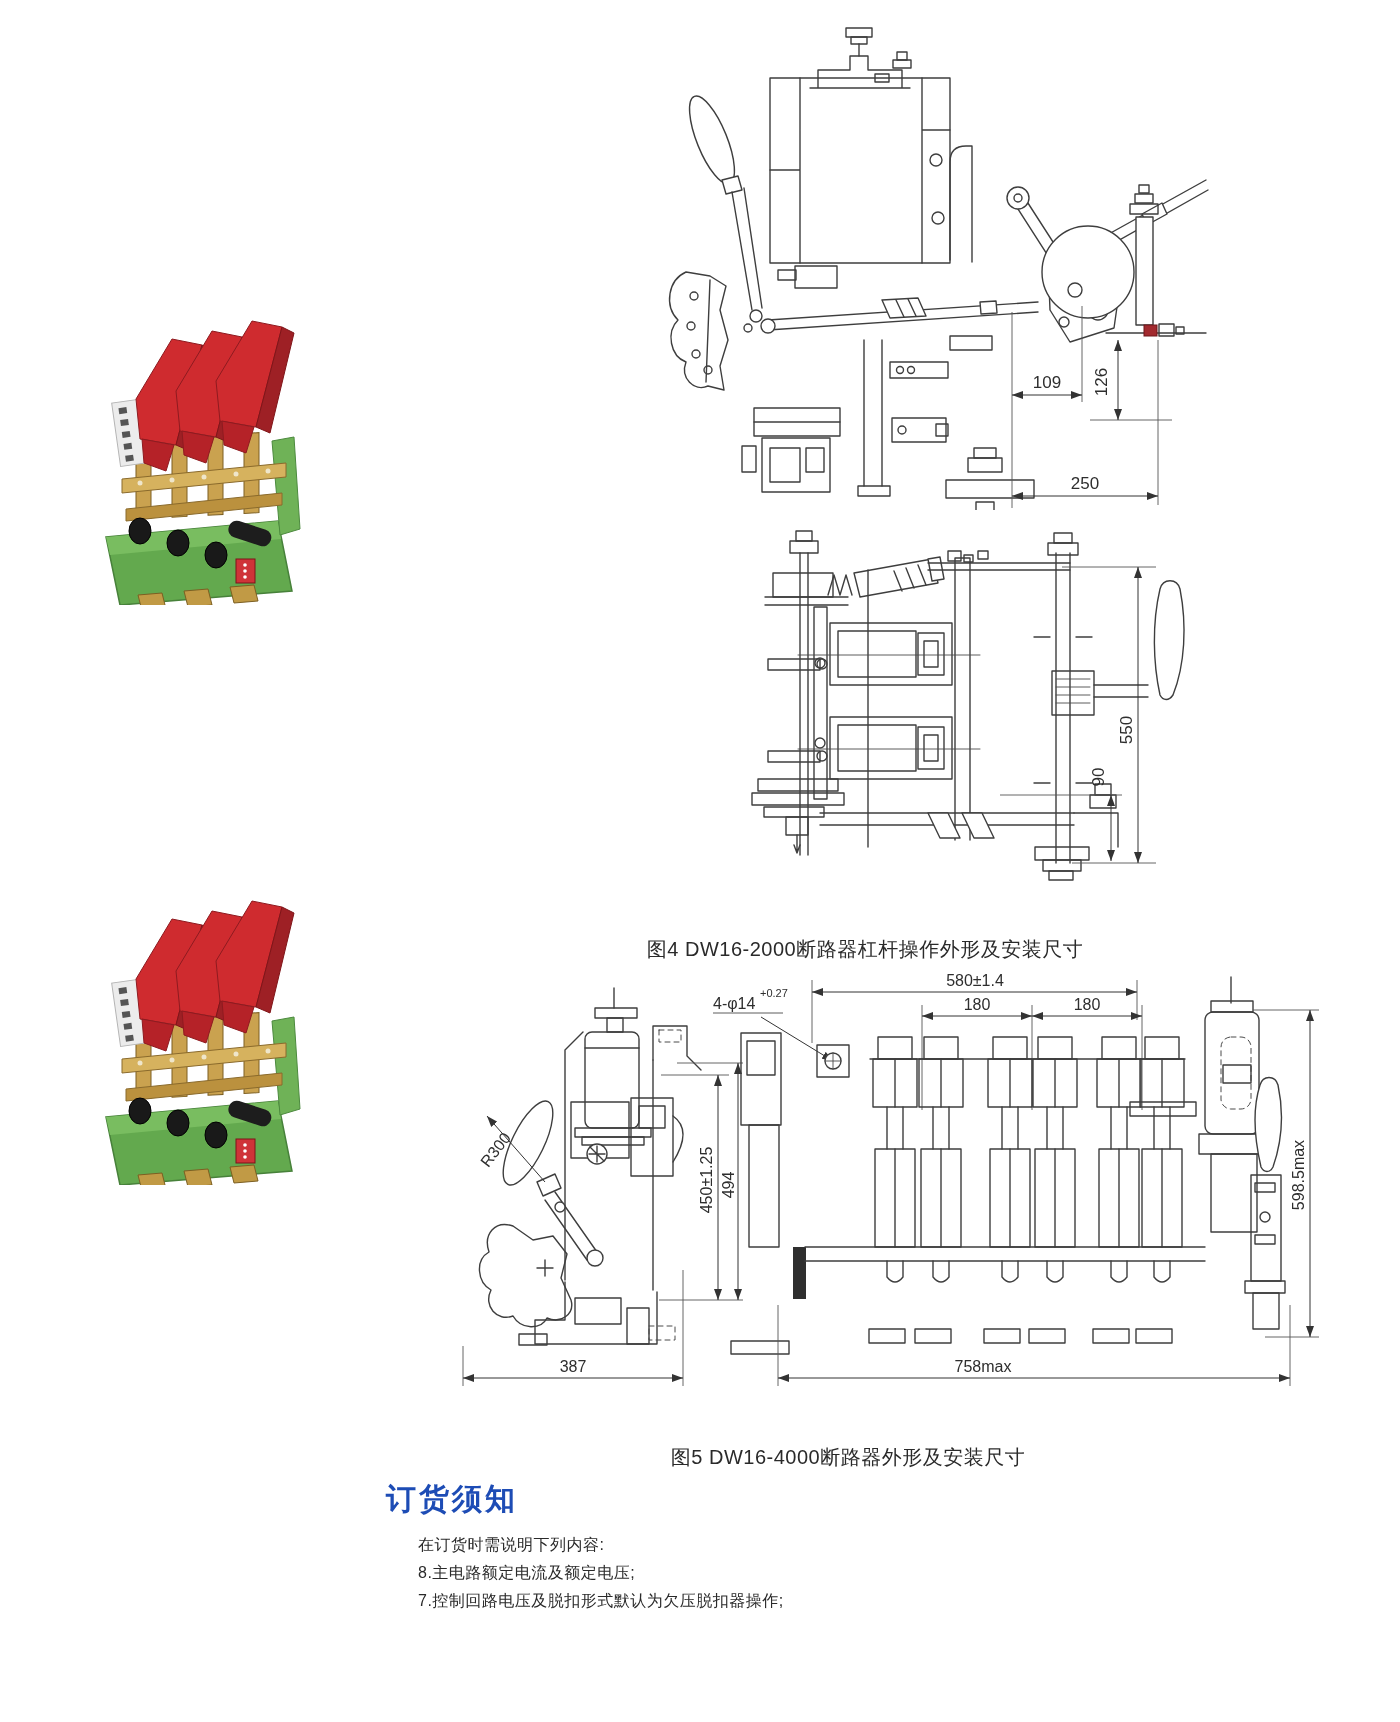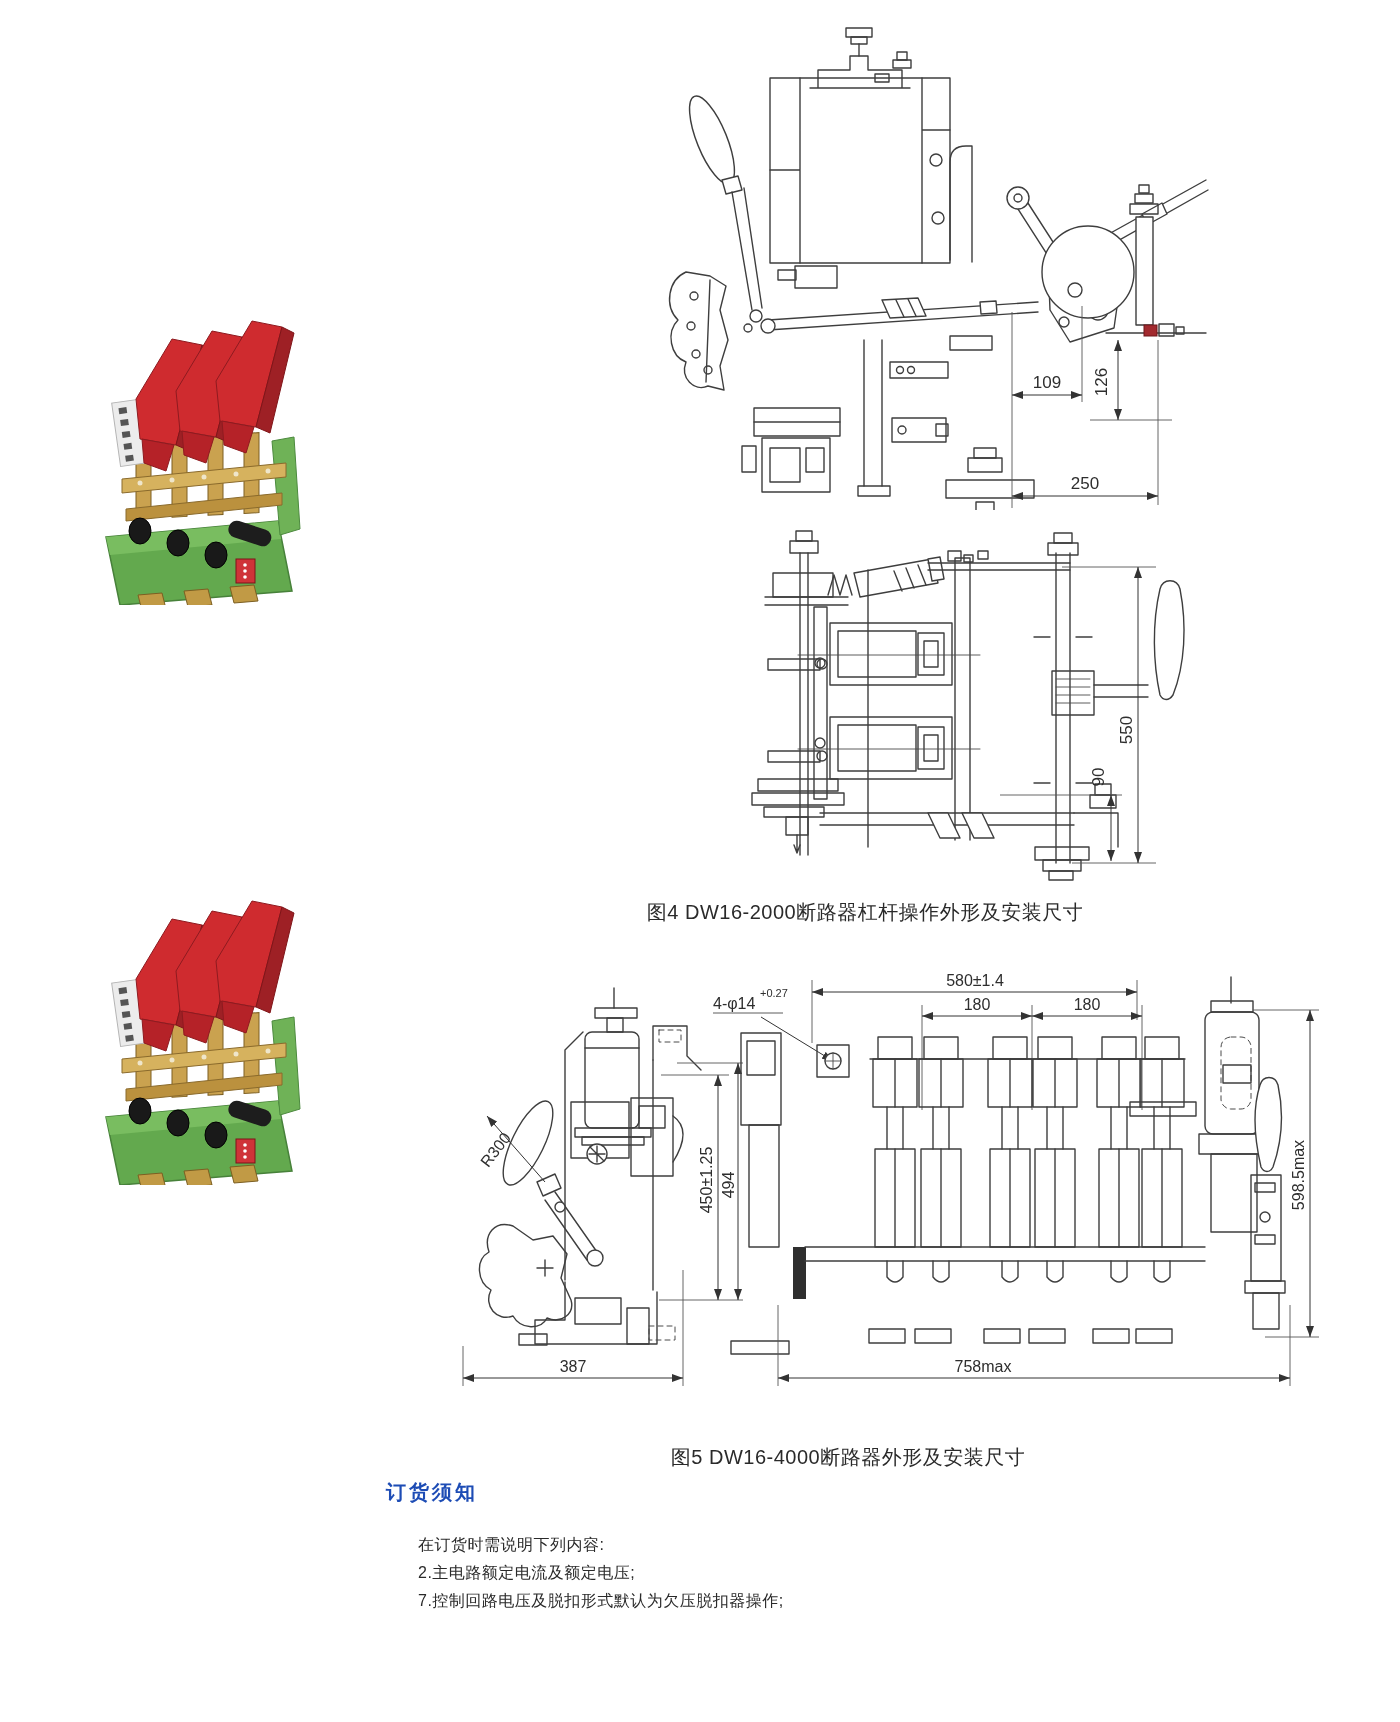--- a/index.html
+++ b/index.html
@@ -11,21 +11,21 @@
   .dwg{stroke:#3e3e3e;stroke-width:1.4;fill:none;stroke-linejoin:round;stroke-linecap:round}
   .dwgf{stroke:#3e3e3e;stroke-width:1.4;fill:#ffffff;stroke-linejoin:round}
   .thin{stroke:#4a4a4a;stroke-width:.9;fill:none}
   .dash{stroke:#4a4a4a;stroke-width:1;fill:none;stroke-dasharray:5 4}
   .dim{stroke:#333;stroke-width:1;fill:none}
   .ext{stroke:#555;stroke-width:.9;fill:none}
   .dimtxt{fill:#2e2e2e;font-size:17px}
   .dimtxt16{fill:#2e2e2e;font-size:16px}
   .dimtxt11{fill:#2e2e2e;font-size:11px}
   .cap{font-size:20px;color:#2a2a2a;text-align:center;letter-spacing:.5px;white-space:nowrap}
-  .order-head{font-size:20px;font-weight:bold;color:#1d4cb5;letter-spacing:3px}
+  .order-head{font-size:30px;font-weight:bold;color:#1d4cb5;letter-spacing:3px}
   .order-line{font-size:16px;color:#2a2a2a;line-height:28px;letter-spacing:.5px;white-space:nowrap}
 </style>
 </head>
 <body>
 
 <svg class="abs" style="left:80px;top:293px" width="232" height="312" viewBox="0 0 232 312">
   <polygon points="26,244 198,228 212,298 40,312" fill="#63a94e" stroke="#47813a" stroke-width="1.5"></polygon>
   <polygon points="26,244 198,228 201,246 30,262" fill="#79bd60"></polygon>
   <polygon points="192,148 214,144 220,236 200,242" fill="#6fb257" stroke="#4c8a3e"></polygon>
   <g fill="#c19a45" stroke="#7c5f22">
@@ -345,21 +345,21 @@
 
   <path class="ext" d="M392,72 H486 M402,368 H486 M330,300 H452"></path>
   <g style="marker-start:url(#b4);marker-end:url(#b4)">
     <path class="dim" d="M468,72 V368"></path>
     <path class="dim" d="M441,300 V366"></path>
   </g>
   <text class="dimtxt" x="457" y="240" text-anchor="middle" transform="rotate(-90 457 235)">550</text>
   <text class="dimtxt" x="429" y="287" text-anchor="middle" transform="rotate(-90 429 282)">90</text>
 </svg>
 
-<div class="abs cap" style="left:640px;top:899px;width:450px">图4 DW16-2000断路器杠杆操作外形及安装尺寸</div>
+<div class="abs cap" style="left:640px;top:936px;width:450px">图4 DW16-2000断路器杠杆操作外形及安装尺寸</div>
 
 <svg class="abs" style="left:425px;top:930px" width="320" height="460" viewBox="0 0 320 460">
   <defs>
     <marker id="c5" markerWidth="11" markerHeight="8" refX="11" refY="4" orient="auto-start-reverse" markerUnits="userSpaceOnUse">
       <path d="M0,0 L11,4 L0,8 Z" fill="#333"></path>
     </marker>
   </defs>
   <g class="dwg">
     <path d="M189,58 V78"></path>
       <rect x="170" y="78" width="42" height="10"></rect>
@@ -531,15 +531,15 @@
   <path class="dim" d="M113,453 H625" style="marker-start:url(#d5);marker-end:url(#d5)"></path>
   <text class="dimtxt16" x="318" y="447" text-anchor="middle">758max</text>
 </svg>
 
 <div class="abs cap" style="left:623px;top:1444px;width:450px">图5 DW16-4000断路器外形及安装尺寸</div>
 
 <div class="abs order-head" style="left:386px;top:1479px">订货须知</div>
 
 <div class="abs" style="left:418px;top:1531px">
   <div class="order-line">在订货时需说明下列内容:</div>
-  <div class="order-line">2.主电路额定电流及额定电压;</div>
+  <div class="order-line">8.主电路额定电流及额定电压;</div>
   <div class="order-line">7.控制回路电压及脱扣形式默认为欠压脱扣器操作;</div>
 </div>
 
 </body></html>

